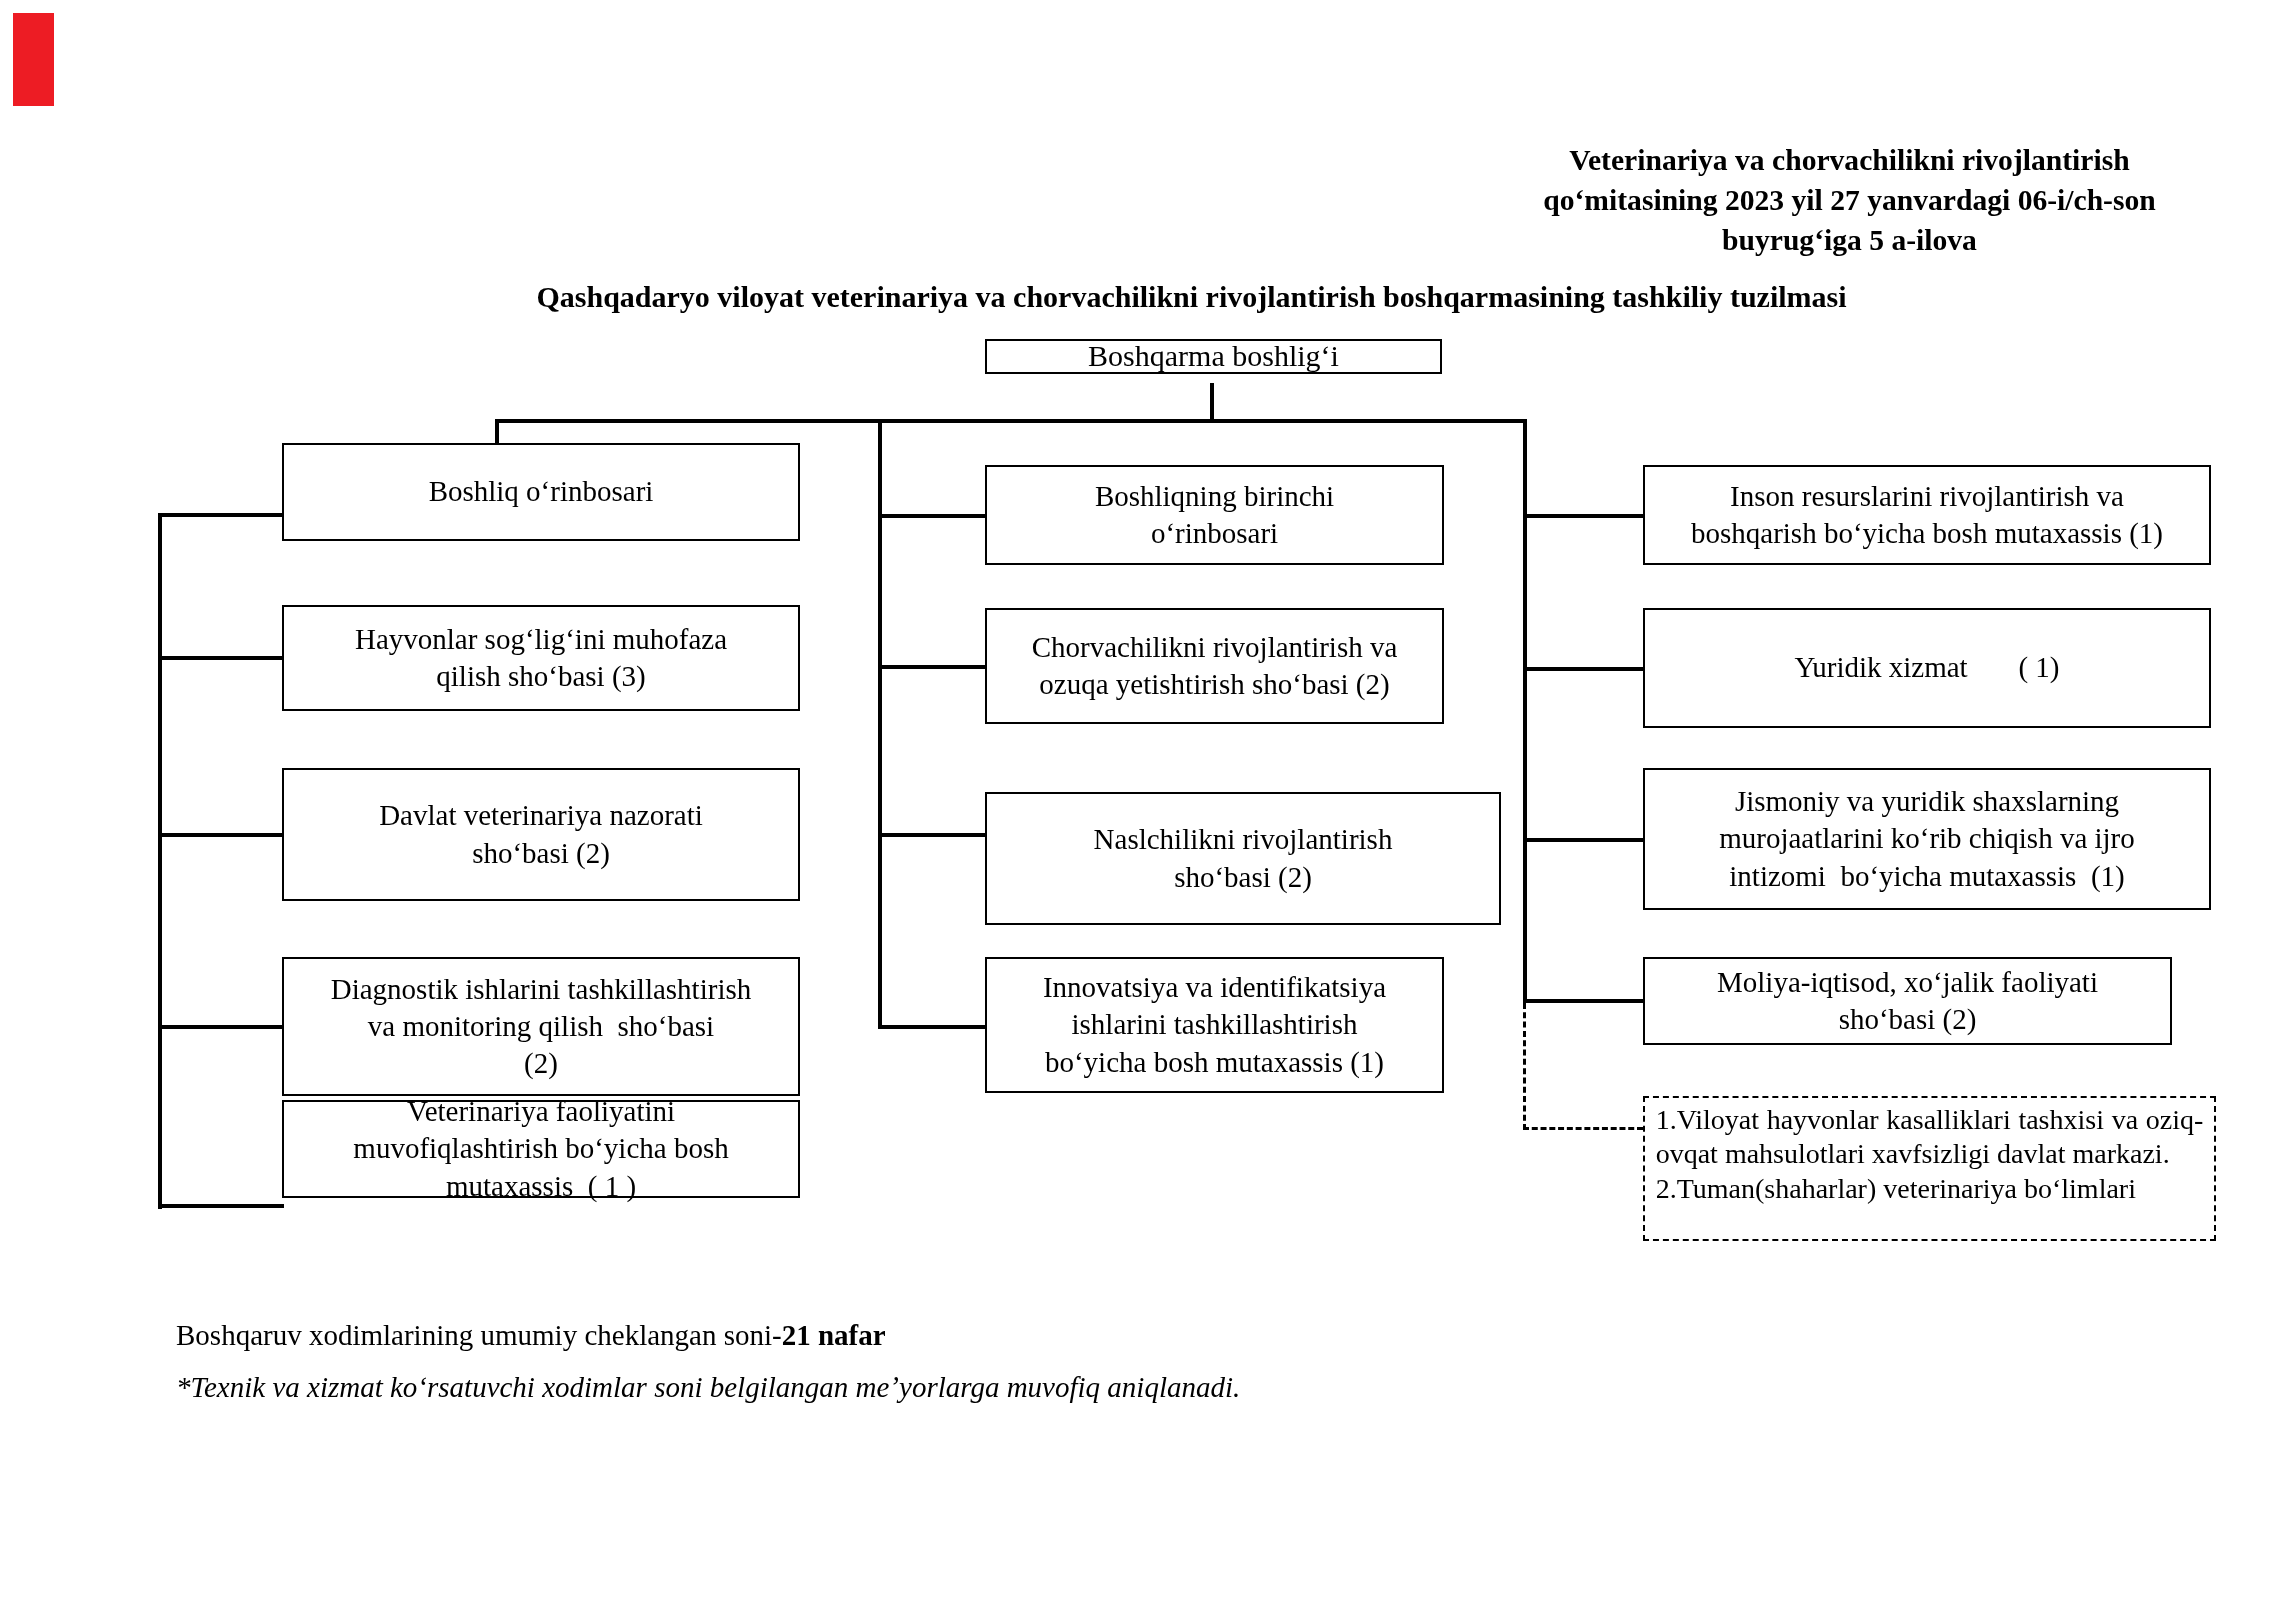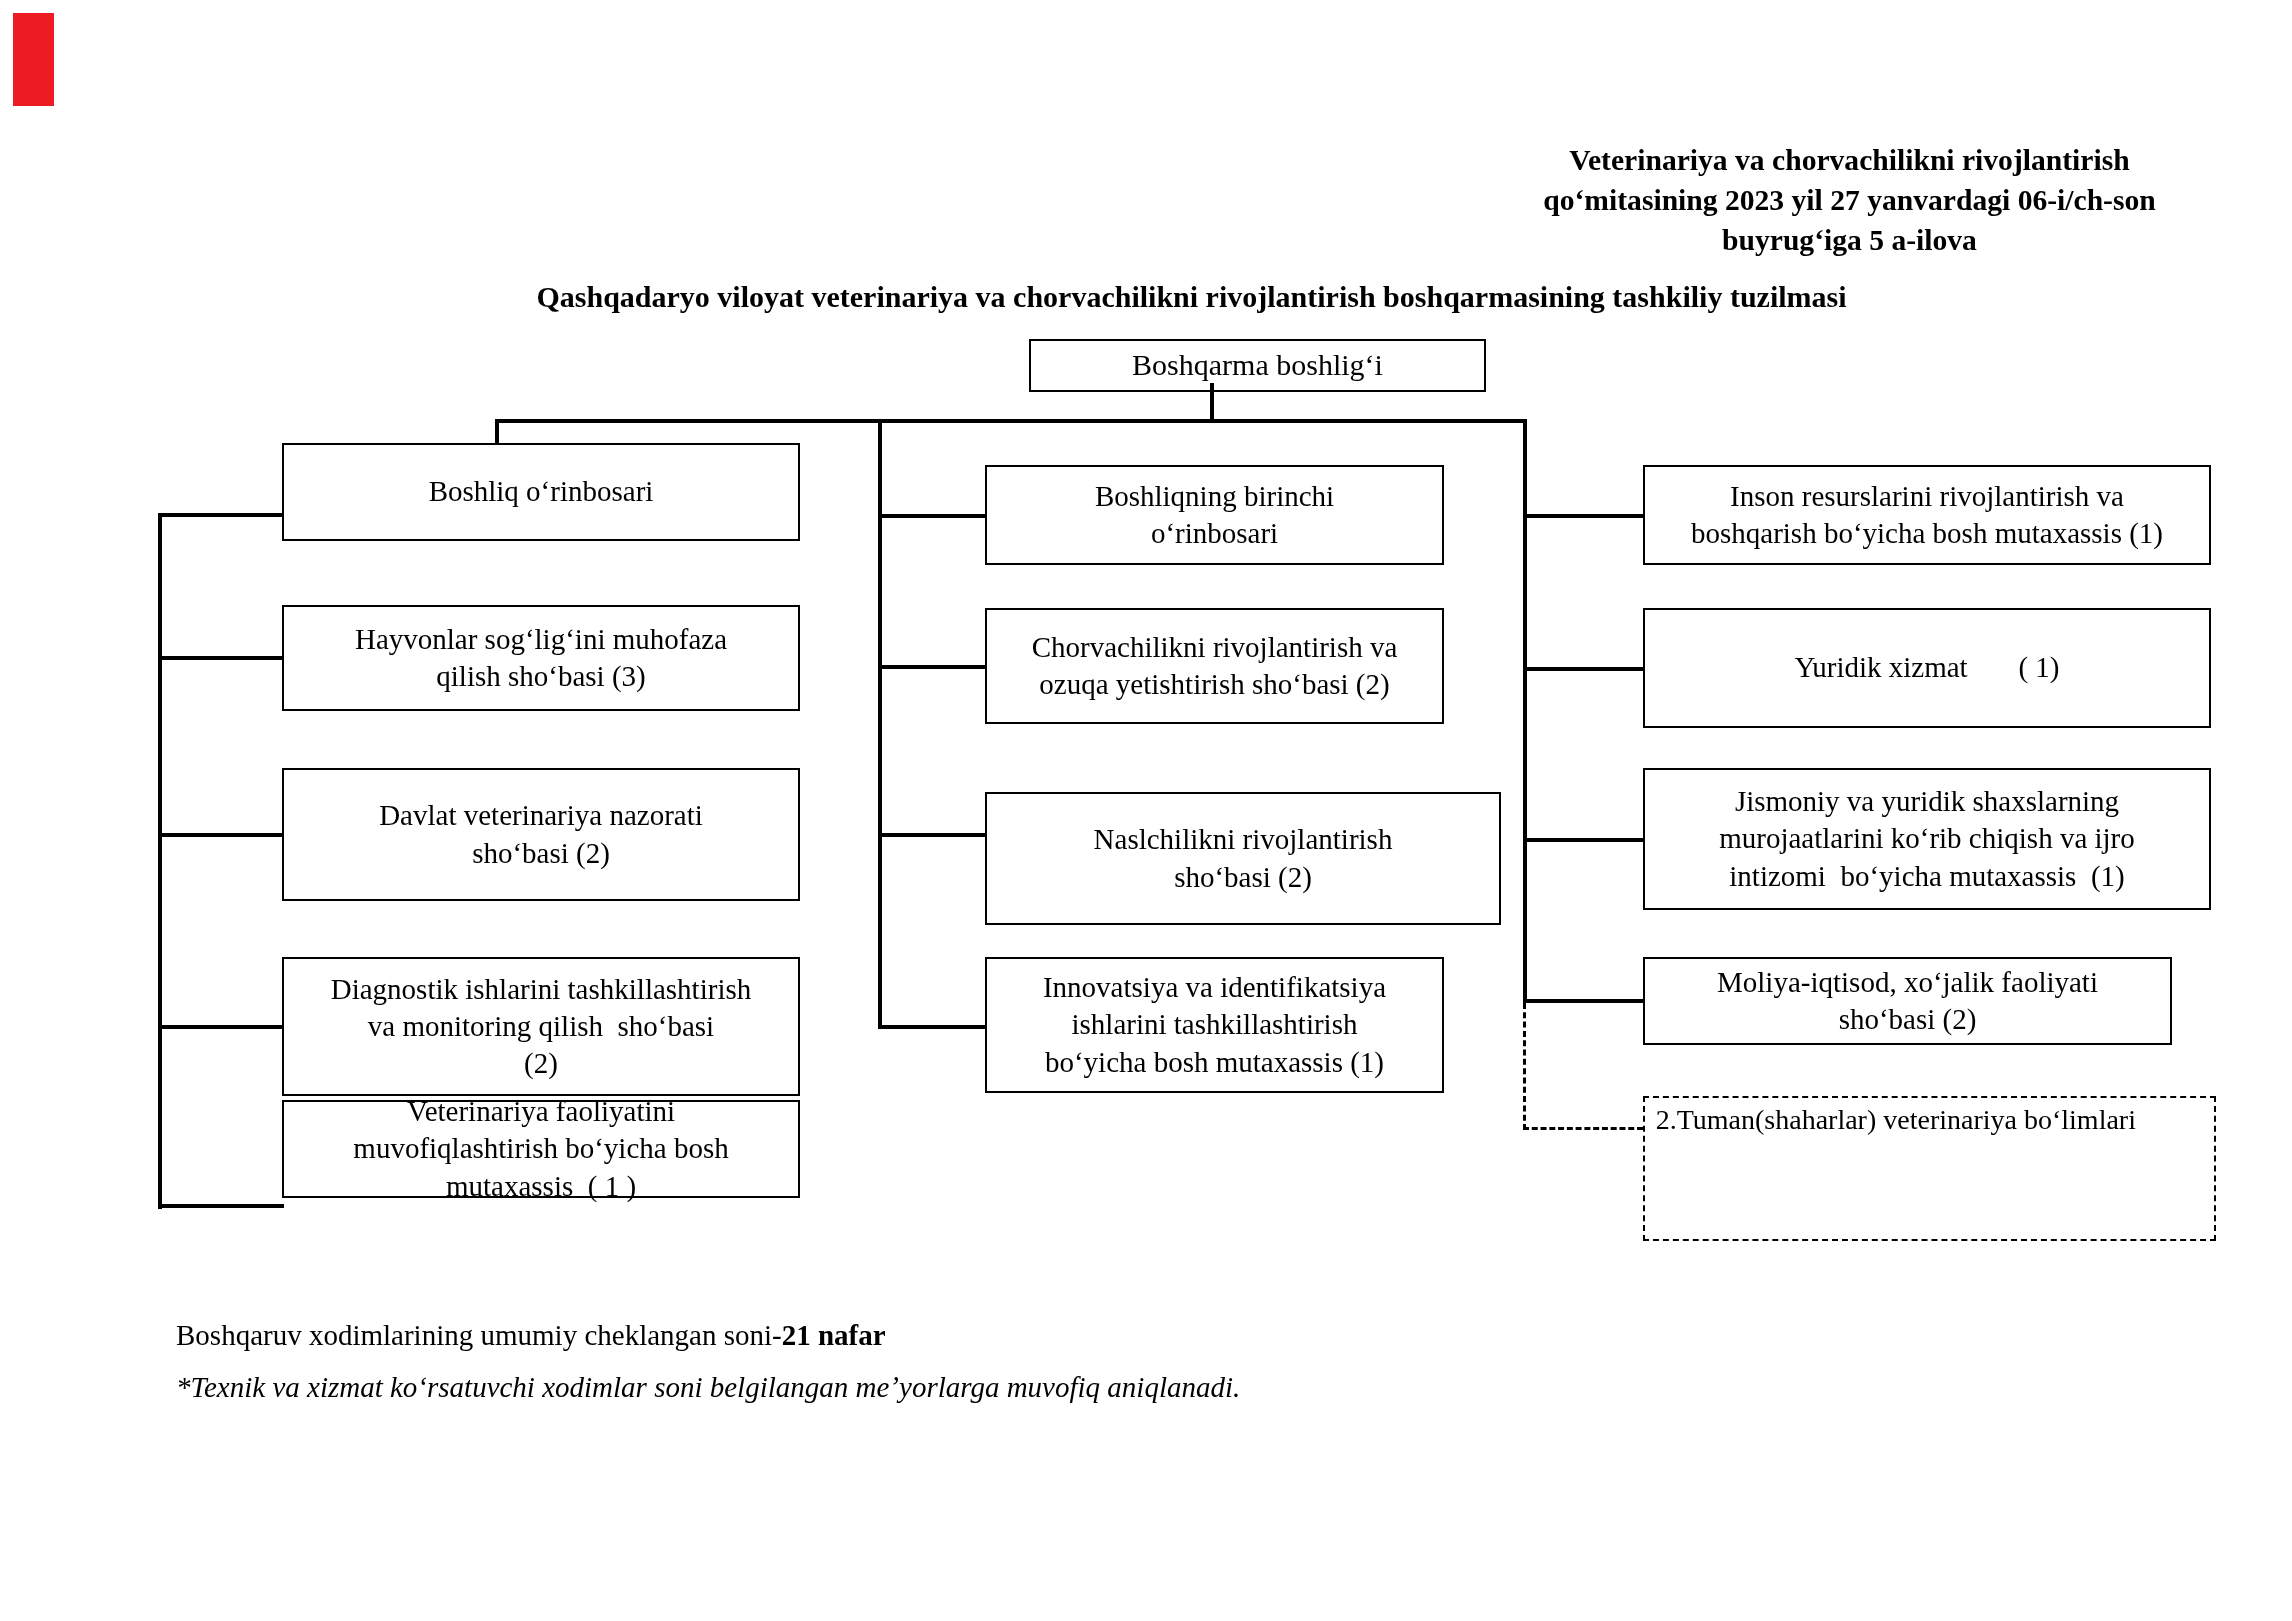--- a/index.html
+++ b/index.html
@@ -35,21 +35,21 @@
 <div class="corner-mark" style="background:#ed1c24;"></div>
 
 <div class="header-note">
   <div>Veterinariya va chorvachilikni rivojlantirish</div>
   <div>qoʻmitasining 2023 yil 27 yanvardagi 06-i/ch-son</div>
   <div>buyrugʻiga 5 a-ilova</div>
 </div>
 
 <div class="doc-title">Qashqadaryo viloyat veterinariya va chorvachilikni rivojlantirish boshqarmasining tashkiliy tuzilmasi</div>
 
-<div class="box root" style="left:1029px;top:339px;width:457px;height:53px">
+<div class="box root" style="left:985px;top:339px;width:457px;height:35px">
   <span class="lbl">Boshqarma boshligʻi</span>
 </div>
 
 <div class="vline" style="left:1210px;top:383px;width:3.6px;height:38px"></div>
 <div class="hline" style="left:495px;top:419px;width:1032px;height:3.6px"></div>
 <div class="vline" style="left:495px;top:419px;width:3.6px;height:44px"></div>
 
 <div class="vline" style="left:158px;top:513px;width:3.6px;height:696px"></div>
 <div class="hline" style="left:158px;top:513px;width:126px;height:3.6px"></div>
 <div class="hline" style="left:158px;top:656px;width:126px;height:3.6px"></div>
@@ -123,20 +123,21 @@
   <span class="lbl">Jismoniy va yuridik shaxslarning
 murojaatlarini koʻrib chiqish va ijro
 intizomi&nbsp; boʻyicha mutaxassis&nbsp; (1)</span>
 </div>
 <div class="box" style="left:1643px;top:957px;width:529px;height:88px">
   <span class="lbl">Moliya-iqtisod, xoʻjalik faoliyati
 shoʻbasi (2)</span>
 </div>
 
 <div class="dashed-box">
+  <div class="j">1.Viloyat hayvonlar kasalliklari tashxisi va oziq-ovqat mahsulotlari xavfsizligi davlat markazi.</div>
   <div>2.Tuman(shaharlar) veterinariya boʻlimlari</div>
 </div>
 
 <div class="footer-notes">
   <div class="fline">
     <span>Boshqaruv xodimlarining umumiy cheklangan soni-</span><span class="b">21 nafar</span>
   </div>
   <div class="fline it">*Texnik va xizmat koʻrsatuvchi xodimlar soni belgilangan meʼyorlarga muvofiq aniqlanadi.</div>
 </div>
 

